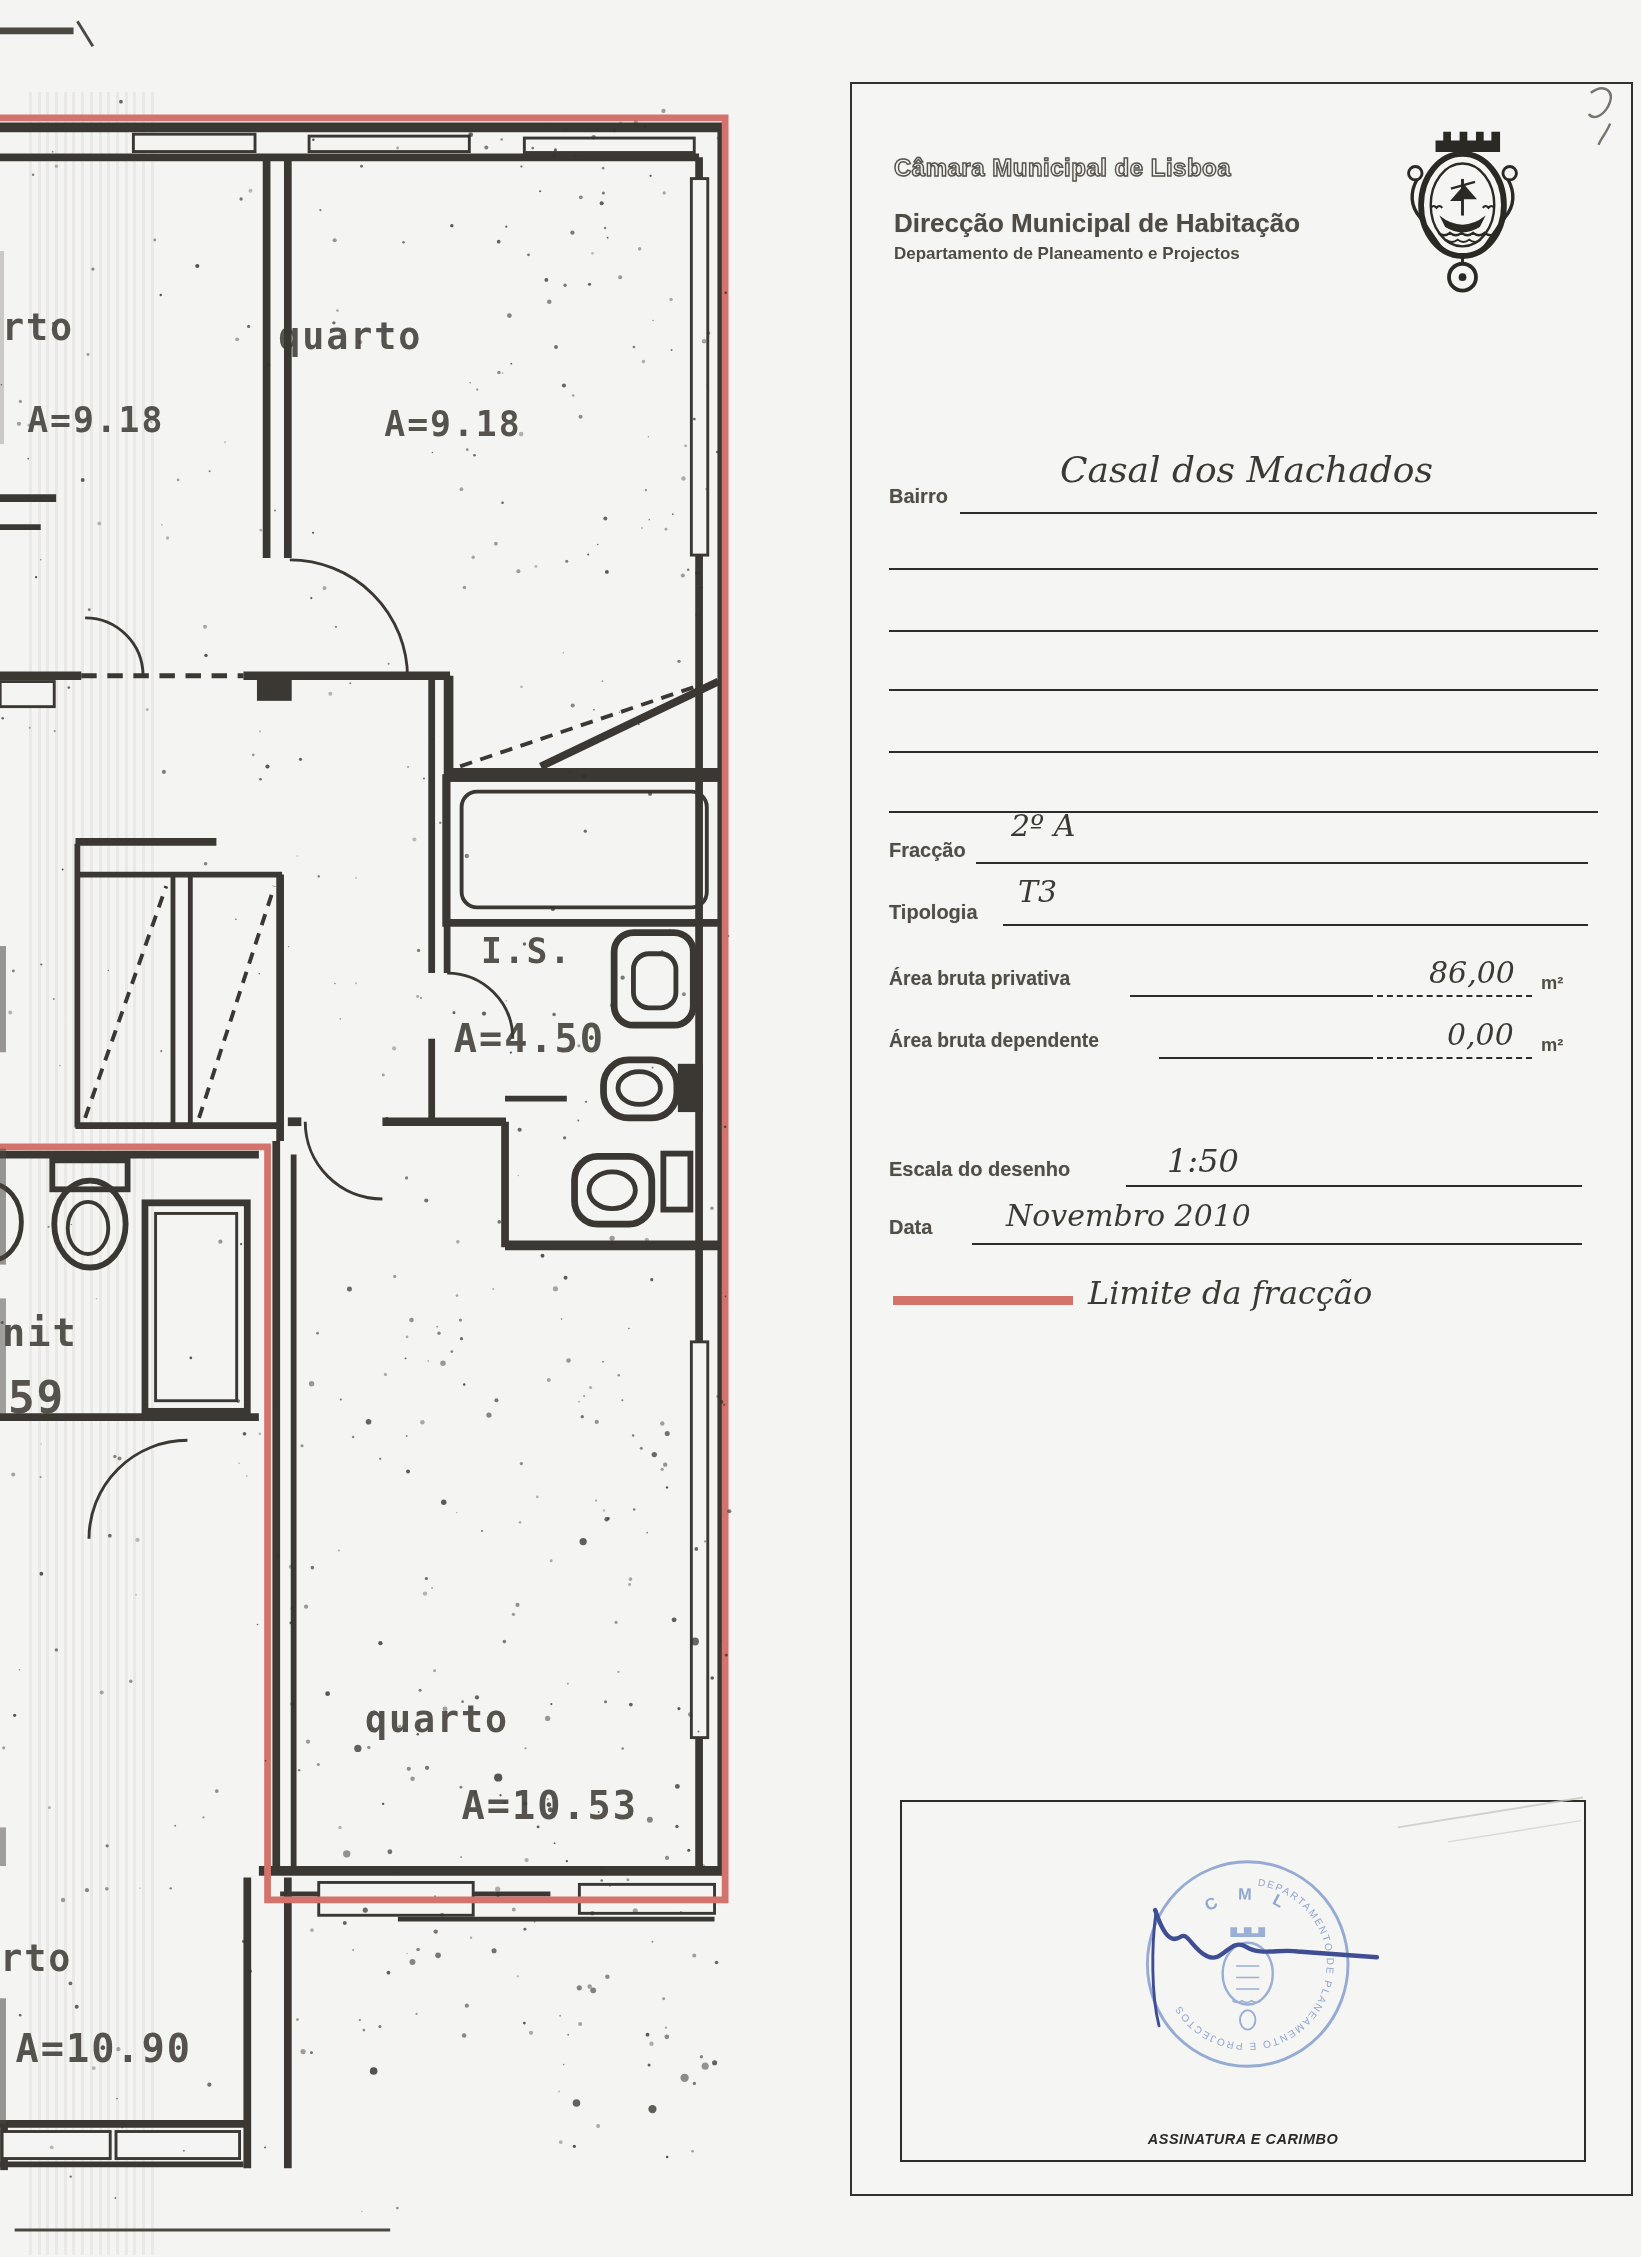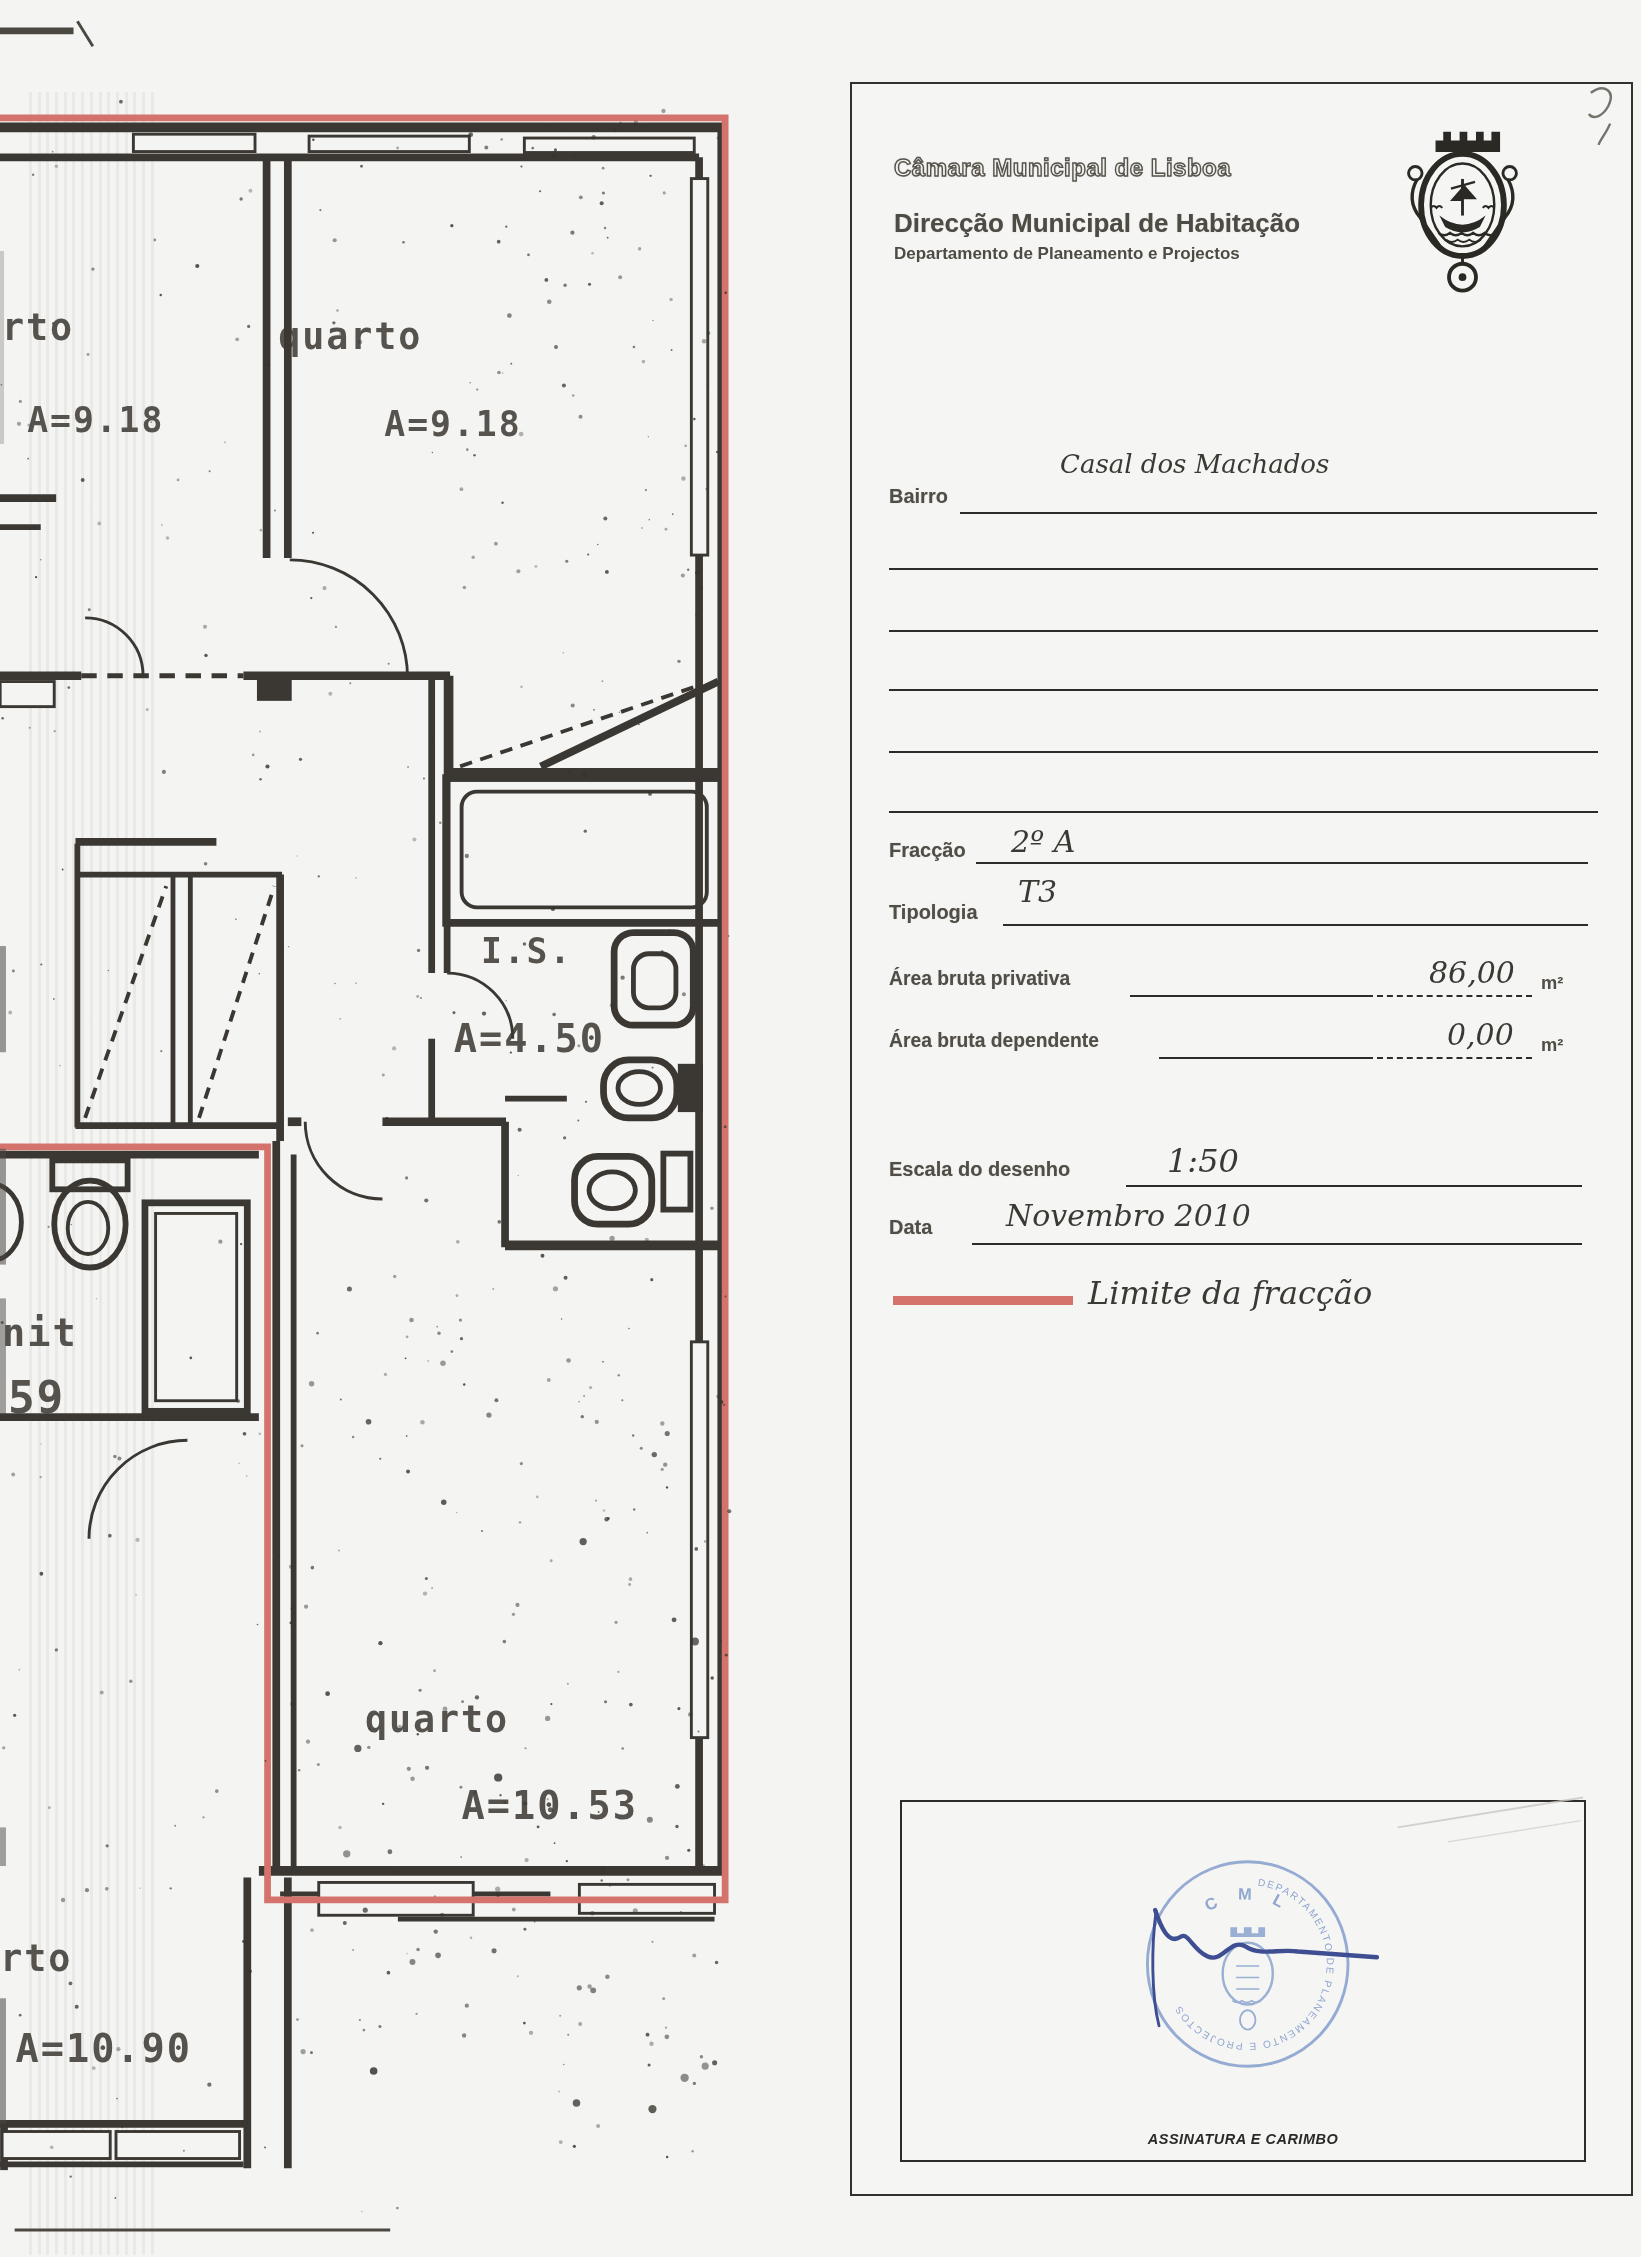--- a/index.html
+++ b/index.html
@@ -718,33 +718,33 @@
       <path class="logoink" stroke-width="3.5" d="M48,58 q-12,22 3,40 q9,13 22,32"></path>
       <path class="logoink" stroke-width="3.5" d="M142,58 q12,22 -3,40 q-9,13 -22,32"></path>
       <circle class="logoink" stroke-width="3" cx="46" cy="52" r="7"></circle>
       <circle class="logoink" stroke-width="3" cx="144" cy="52" r="7"></circle>
       <path class="logoink" stroke-width="3" d="M95,138 v8"></path>
       <circle class="logoink" stroke-width="4" cx="95" cy="160" r="14"></circle>
       <circle class="logoinkf" cx="95" cy="160" r="4"></circle>
     </svg>
 
     <div class="abs lbl lbl-lg" style="left:37px;top:401px">Bairro</div>
-    <div class="abs hand" style="left:208px;top:365px;font-size:26px">Casal dos Machados</div>
+    <div class="abs hand" style="left:208px;top:365px;font-size:36px">Casal dos Machados</div>
     <div class="abs line" style="left:108px;top:428px;width:637px"></div>
 
     <div class="abs line" style="left:37px;top:484px;width:709px"></div>
 
     <div class="abs line" style="left:37px;top:546px;width:709px"></div>
 
     <div class="abs line" style="left:37px;top:605px;width:709px"></div>
     <div class="abs line" style="left:37px;top:667px;width:709px"></div>
     <div class="abs line" style="left:37px;top:727px;width:709px"></div>
 
     <div class="abs lbl lbl-lg" style="left:37px;top:755px">Fracção</div>
-    <div class="abs hand" style="left:159px;top:740px;font-size:30px">2º A</div>
+    <div class="abs hand" style="left:159px;top:724px;font-size:30px">2º A</div>
     <div class="abs line" style="left:124px;top:778px;width:612px"></div>
 
     <div class="abs lbl lbl-lg" style="left:37px;top:817px">Tipologia</div>
     <div class="abs hand" style="left:166px;top:790px;font-size:30px">T3</div>
     <div class="abs line" style="left:151px;top:840px;width:585px"></div>
 
     <div class="abs lbl" style="left:37px;top:884px">Área bruta privativa</div>
     <div class="abs line" style="left:278px;top:911px;width:243px"></div>
     <div class="abs dashline" style="left:525px;top:911px;width:155px"></div>
     <div class="abs hand" style="left:577px;top:871px;font-size:30px">86,00</div>

